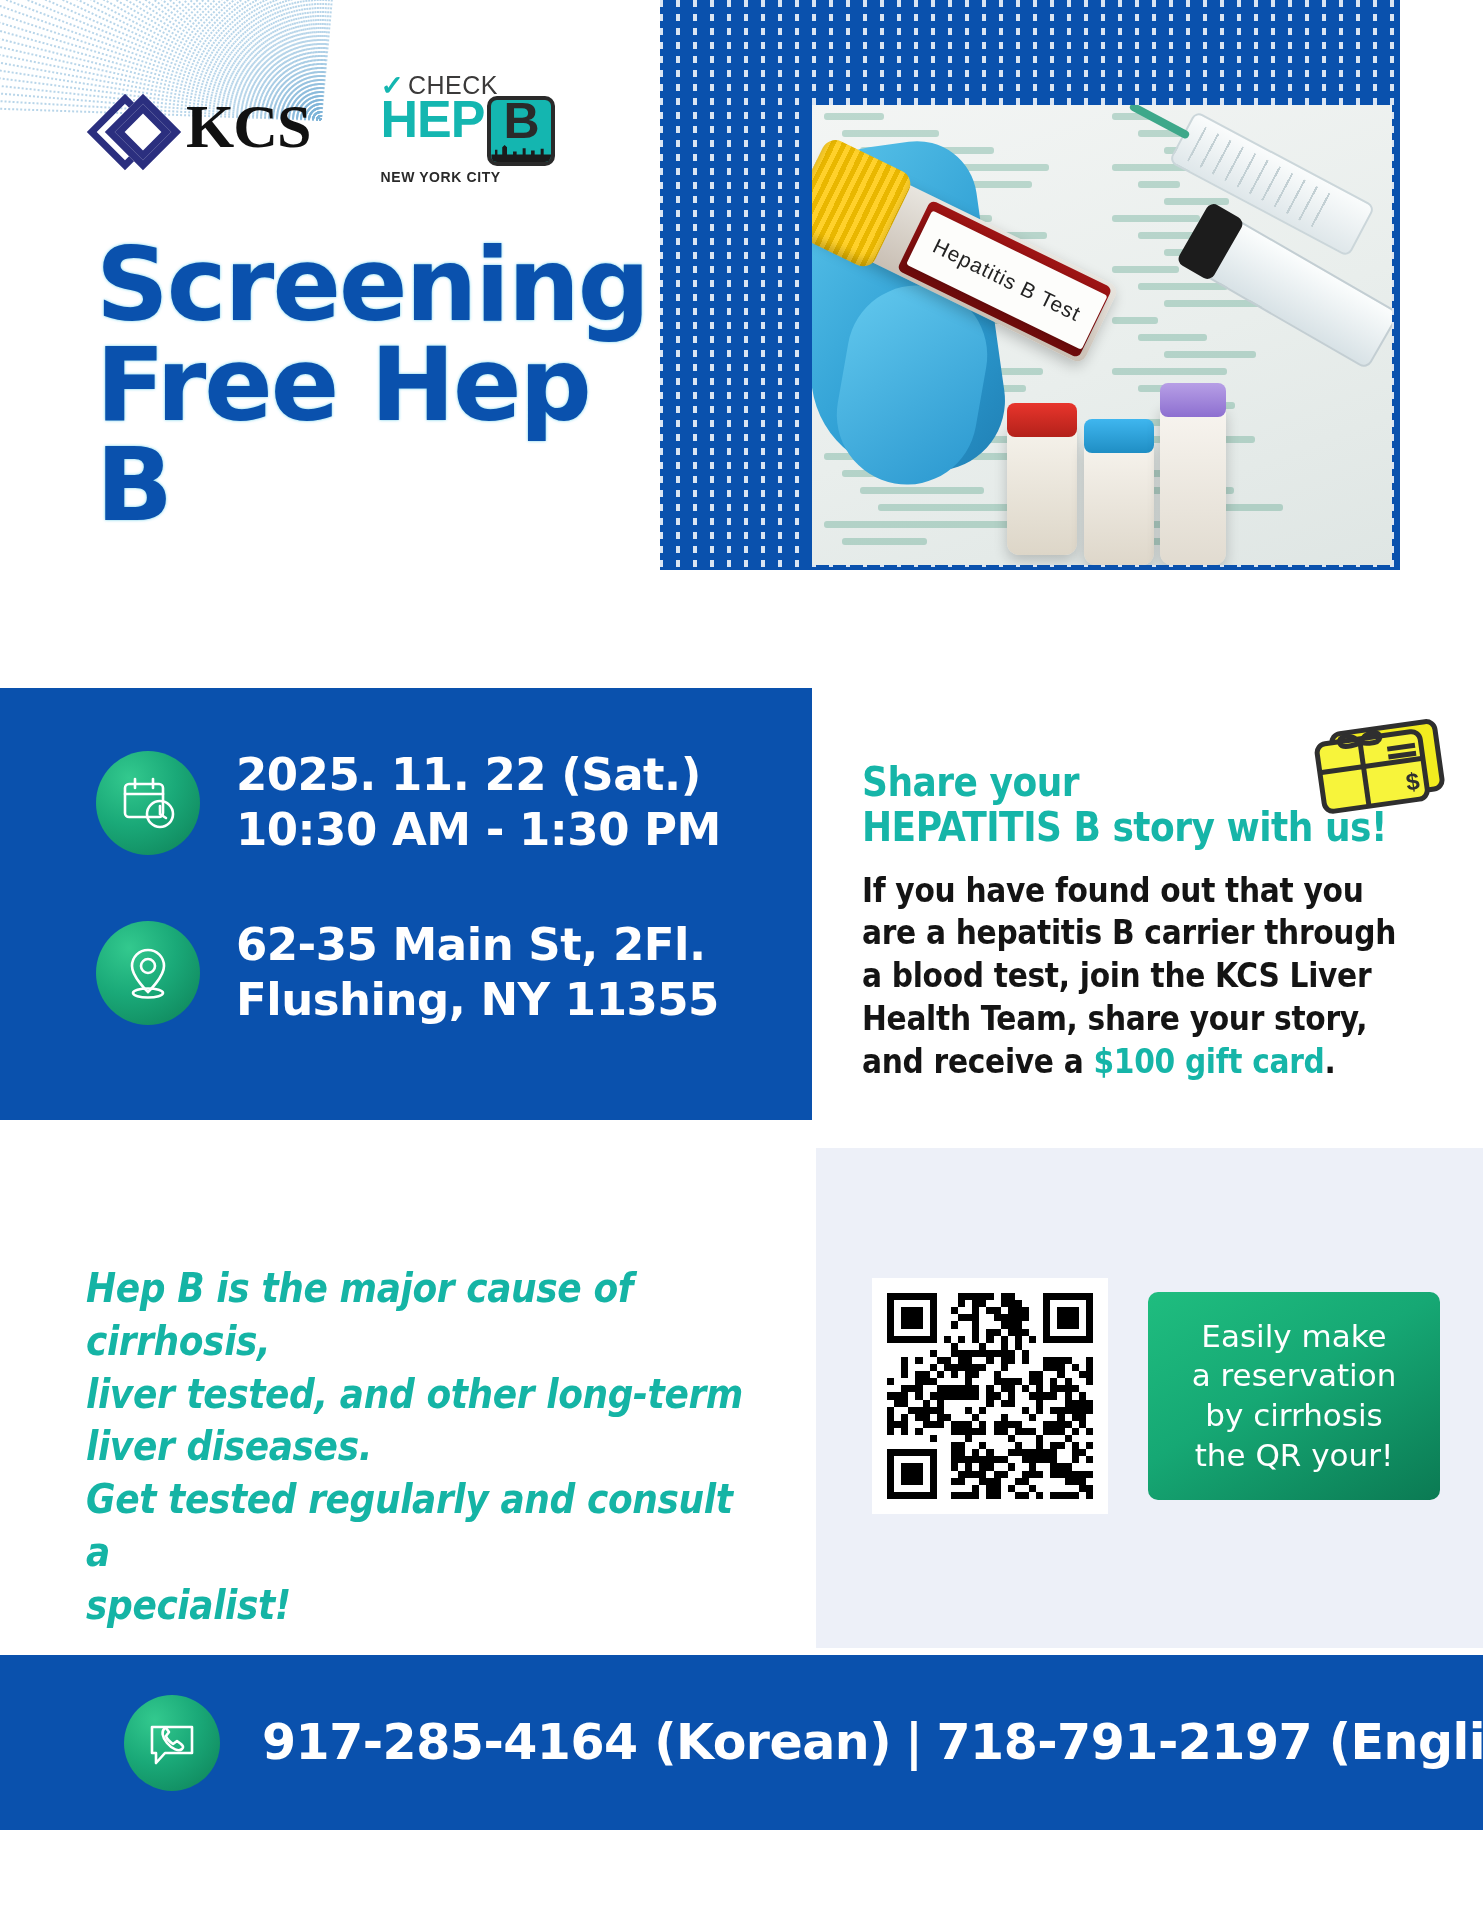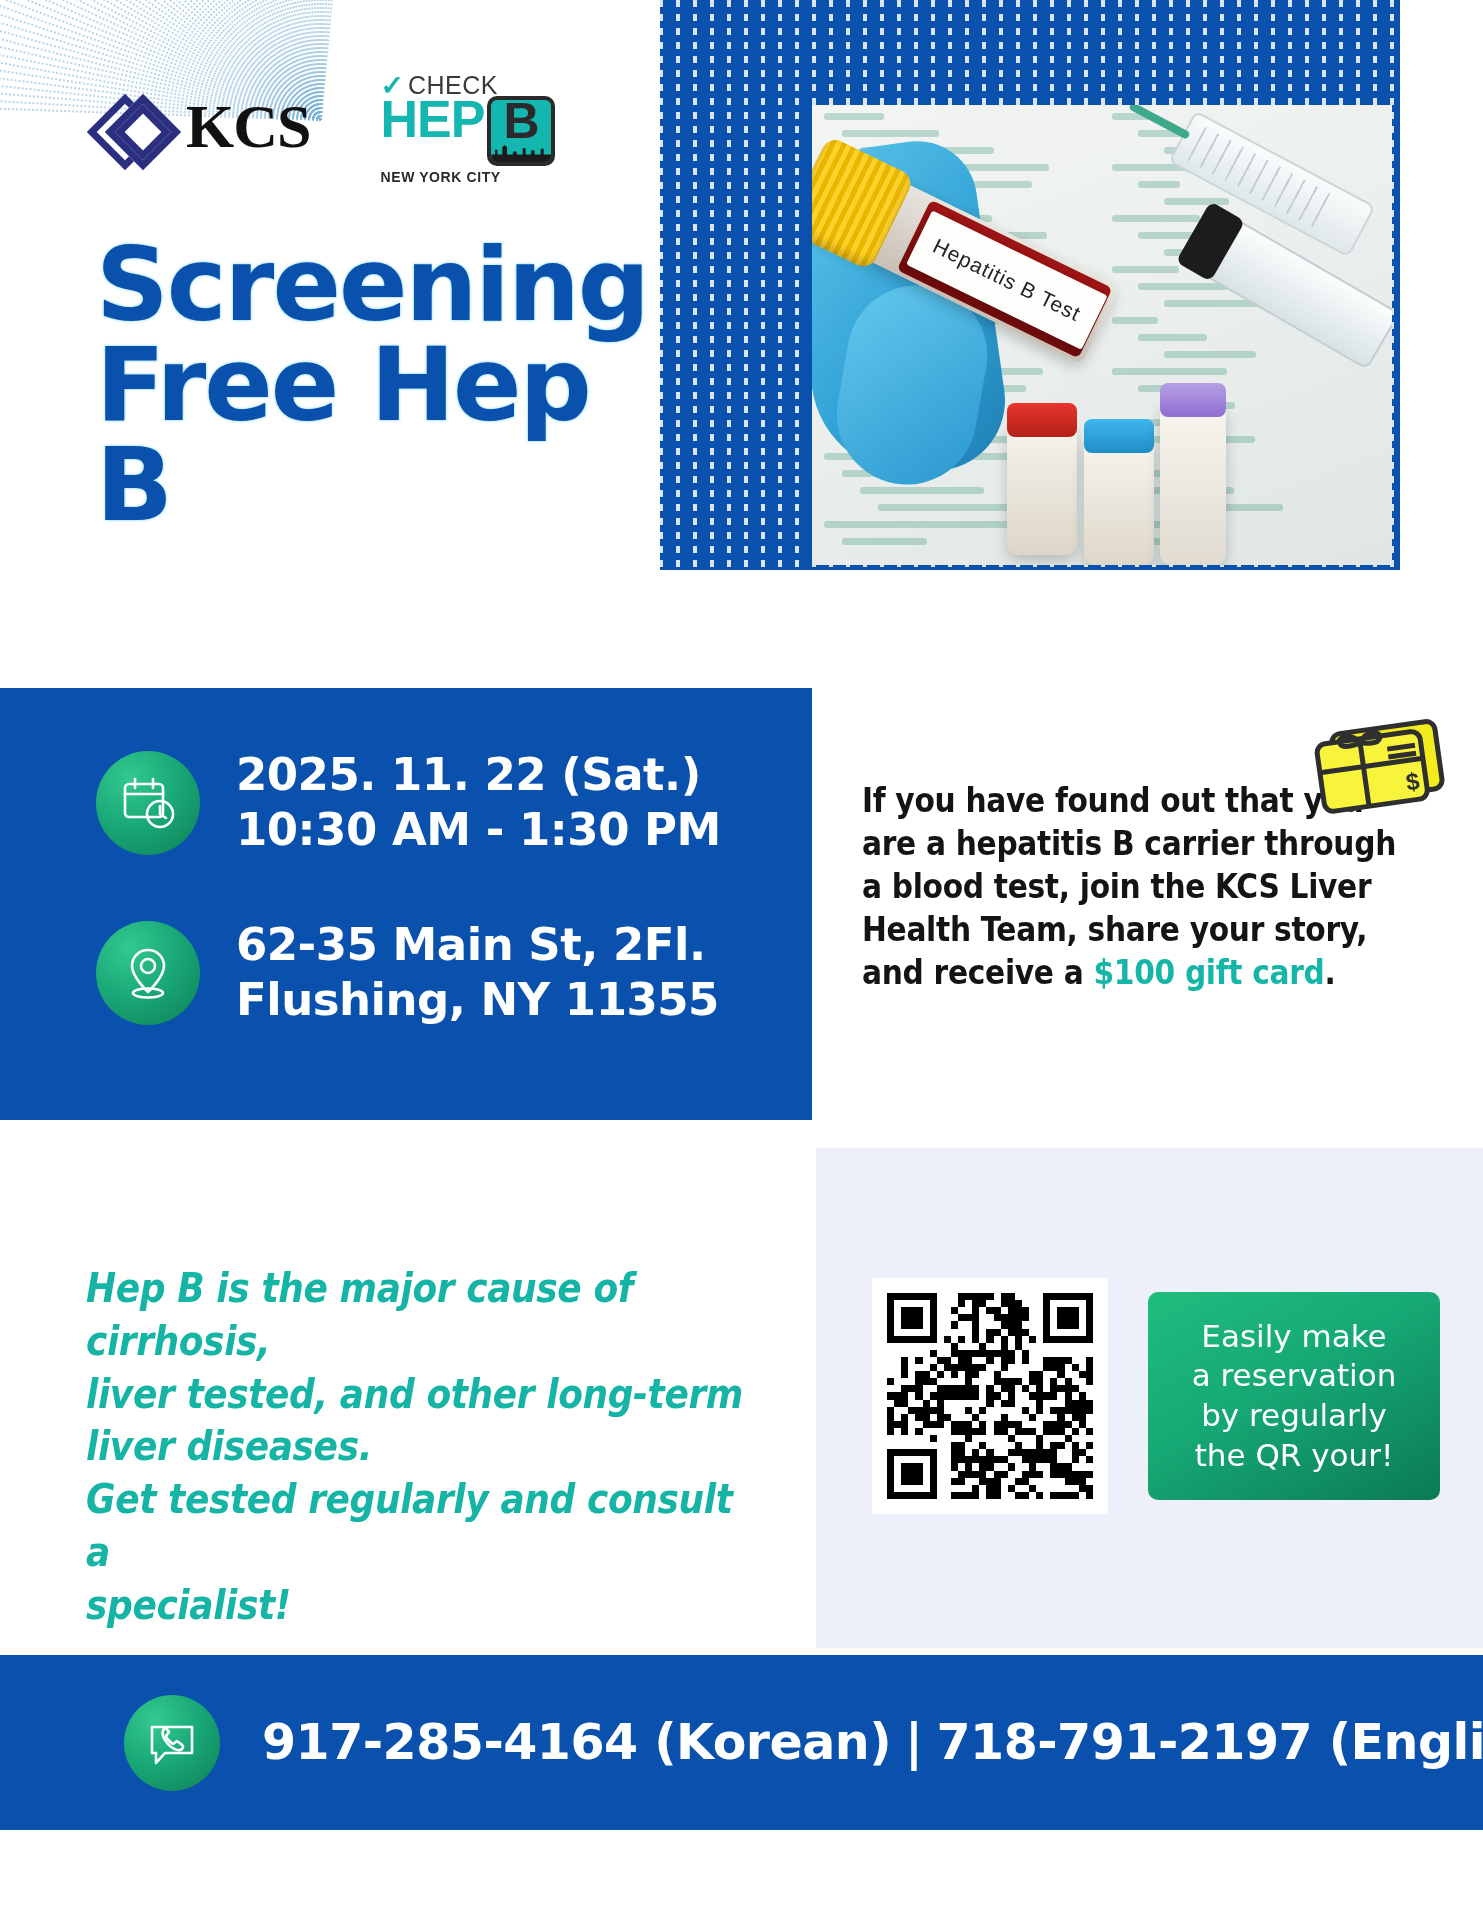--- a/index.html
+++ b/index.html
@@ -390,20 +390,24 @@
           <rect x="12" y="26" width="104" height="68" rx="9" fill="#f7f43b" stroke="#2f2f2f" stroke-width="5"></rect>
           <line x1="12" y1="54" x2="116" y2="54" stroke="#2f2f2f" stroke-width="5"></line>
           <line x1="56" y1="26" x2="56" y2="94" stroke="#2f2f2f" stroke-width="5"></line>
           <path d="M56 30c-8-12-22-10-20-2 2 7 20 2 20 2zM56 30c8-12 22-10 20-2-2 7-20 2-20 2z" fill="none" stroke="#2f2f2f" stroke-width="5"></path>
           <line x1="82" y1="40" x2="110" y2="40" stroke="#2f2f2f" stroke-width="5"></line>
           <line x1="82" y1="48" x2="110" y2="48" stroke="#2f2f2f" stroke-width="5"></line>
           <text x="96" y="84" font-size="24" font-weight="700" fill="#2f2f2f" font-family="'Liberation Sans',sans-serif">$</text>
         </g>
       </svg>
     </div>
+    <div class="share-title">
+      <div>Share your</div>
+      <div>HEPATITIS B story with us!</div>
+    </div>
     <div class="share-body">
       <span>If you have found out that you are a hepatitis B carrier through a blood test, join the KCS Liver Health Team, share your story, and receive a </span><span class="hl">$100 gift card</span><span>.</span>
     </div>
   </div>
 
   <div class="lav-panel"></div>
 
   <div class="statement">
     <div>Hep B is the major cause of cirrhosis,</div>
     <div>liver tested, and other long-term</div>
@@ -1255,21 +1259,21 @@
         <b></b>
         <i style="display:block"></i>
         <b></b>
       </div>
   </div>
 
   <div class="resv">
     <span>
       <span>Easily make</span><br>
       <span>a reservation</span><br>
-      <span>by regularly</span><br>
+      <span>by cirrhosis</span><br>
       <span>the QR your!</span>
     </span>
   </div>
 
   <div class="bottom-bar">
     <div class="bottom-inner">
       <div class="icon-circle" style="width:96px;height:96px;flex-basis:96px;">
         <svg width="58" height="58" viewBox="0 0 58 58" fill="none" stroke="#ffffff" stroke-width="2.6" stroke-linecap="round" stroke-linejoin="round">
           <path d="M9 13h40v26H22l-9 10V39H9z"></path>
           <path d="M22 14c-4 3-3 9 2 15s12 9 15 6c2-2 1-3-1-5l-4-3-4 3c-3-2-6-5-7-8l3-4-3-4c-1-1-1-1 -1 0z"></path>

